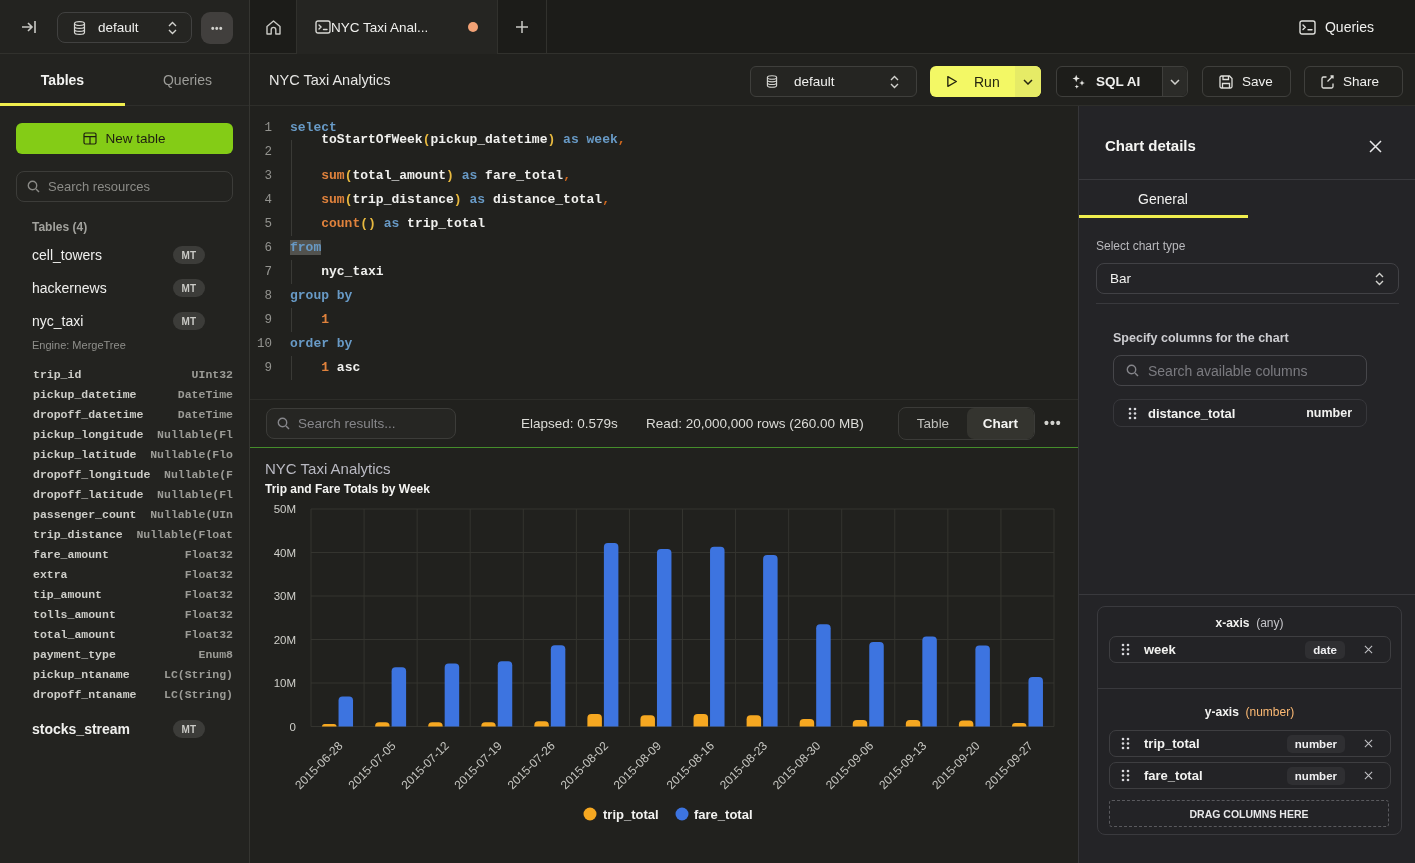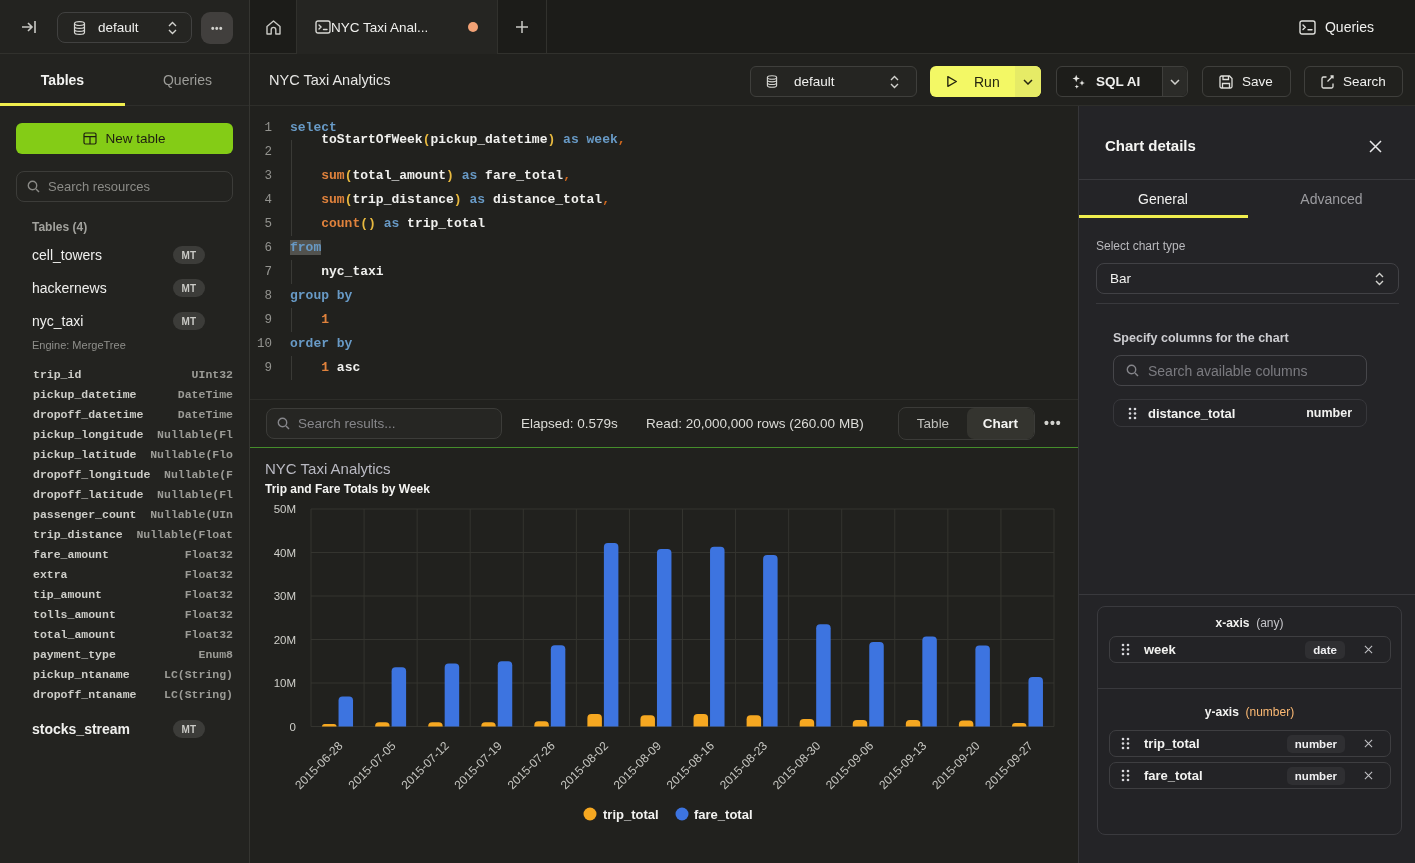--- a/index.html
+++ b/index.html
@@ -43,21 +43,21 @@
 .code { position:absolute; left:40px; font-size:13px; font-weight:bold; line-height:24px; font-family:"Liberation Mono",monospace; color:#e8e8e6; white-space:pre; }
 .kw { color:#689ac6; }
 .fn { color:#e0823c; }
 .pa { color:#e8b93f; }
 .cm { color:#d2691e; }
 .nm { color:#e0823c; }
 .iguide { position:absolute; width:1px; background:#3a3a36; left:40.5px; }
 
 
 #rtoolbar { position:absolute; left:250px; top:399px; width:828px; height:47px; background:#21211e; border-top:1px solid #2d2d29; }
-#rsearch { position:absolute; left:16px; top:8px; width:236px; height:31px; border:1px solid #3c3c39; border-radius:8px; background:#262623; display:flex; align-items:center; color:#87878b; font-size:13.5px; gap:8px; padding-left:10px; }
+#rsearch { position:absolute; left:16px; top:8px; width:190px; height:31px; border:1px solid #3c3c39; border-radius:8px; background:#262623; display:flex; align-items:center; color:#87878b; font-size:13.5px; gap:8px; padding-left:10px; }
 #greenline { position:absolute; left:250px; top:447px; width:828px; height:3px; background:#458d2b; }
 
 
 #chartpanel { position:absolute; left:250px; top:448px; width:828px; height:415px; background:#21211e; }
 
 
 #rightpanel { position:absolute; left:1078px; top:106px; width:337px; height:757px; background:#242427; border-left:1px solid #363639; }
 .rp-sep { position:absolute; height:1px; background:#39393d; }
 .chip { position:absolute; height:27px; background:transparent; border:1px solid #3e3e41; border-radius:7px; display:flex; align-items:center; }
 .badge { background:#2f2f32; border-radius:5px; color:#f0f0f2; font-size:11.5px; font-weight:bold; padding:3px 8px; }
@@ -256,21 +256,21 @@
       <svg style="margin-left:16px" width="14" height="14" viewBox="0 0 14 14" fill="none" stroke="#e0e0dc" stroke-width="1.3">
           <path d="M1 2.5A1.5 1.5 0 0 1 2.5 1h8L13 3.5v8a1.5 1.5 0 0 1-1.5 1.5h-9A1.5 1.5 0 0 1 1 11.5z"></path>
           <path d="M4 1v3.5h5.5V1M3.5 13V8.5h7V13"></path>
         </svg>
       <span style="margin-left:9px">Save</span>
     </div>
     <div class="hbtn" style="left:1054px;width:99px;">
       <svg style="margin-left:15px" width="14" height="14" viewBox="0 0 14 14" fill="none" stroke="#e0e0dc" stroke-width="1.3">
           <path d="M10.5 1H13v2.5M13 1L7.5 6.5M13 8.5v3A1.5 1.5 0 0 1 11.5 13h-8A1.5 1.5 0 0 1 2 11.5v-8A1.5 1.5 0 0 1 3.5 2h3"></path>
         </svg>
-      <span style="margin-left:9px">Search</span>
+      <span style="margin-left:9px">Share</span>
     </div>
   </div>
 
   <div id="editor">
       <div class="ln" style="top: 10px;">1</div>
       <div class="code" style="top: 10px;"><span class="kw">select</span></div>
       <div class="ln" style="top: 34px;">2</div>
       <div class="code" style="top: 22px;">    <span style="color:#f0f0ee">toStartOfWeek</span><span class="pa">(</span><span style="color:#f0f0ee">pickup_datetime</span><span class="pa">)</span> <span class="kw">as</span> <span class="kw">week</span><span class="cm">,</span></div>
       <div class="ln" style="top: 58px;">3</div>
       <div class="code" style="top: 58px;">    <span class="fn">sum</span><span class="pa">(</span><span style="color:#f0f0ee">total_amount</span><span class="pa">)</span> <span class="kw">as</span> <span style="color:#f0f0ee">fare_total</span><span class="cm">,</span></div>
@@ -394,21 +394,20 @@
       </svg>
   </div>
 
   <div id="rightpanel">
     <div class="abs" style="left:26px;top:31px;color:#f5f5f3;font-size:15px;font-weight:bold">Chart details</div>
     <svg class="abs" style="left:290px;top:34px" width="13" height="13" viewBox="0 0 13 13" stroke="#e8e8ea" stroke-width="1.5" fill="none">
         <path d="M1 1l11 11M12 1L1 12"></path>
       </svg>
     <div class="rp-sep" style="left:0;top:73px;width:337px"></div>
     <div class="abs" style="left:0;top:73px;width:168px;height:40px;display:flex;align-items:center;justify-content:center;color:#f2f2f0;font-size:14px">General</div>
-    <div class="abs" style="left:168px;top:73px;width:169px;height:40px;display:flex;align-items:center;justify-content:center;color:#9c9ca0;font-size:14px">Advanced</div>
     <div class="abs" style="left:0;top:109px;width:168.5px;height:3px;background:#f0ee4e"></div>
     <div class="abs" style="left:17px;top:133px;color:#b9b9bd;font-size:12px">Select chart type</div>
     <div class="abs" style="left:17px;top:157px;width:303px;height:31px;border:1px solid #414145;border-radius:8px;display:flex;align-items:center;">
       <span style="color:#f2f2f0;font-size:13.5px;margin-left:13px">Bar</span>
       <svg style="position:absolute;right:14px" width="9" height="14" viewBox="0 0 9 14" fill="none" stroke="#d2d2ce" stroke-width="1.4">
           <path d="M1 5l3.5-3.5L8 5M1 9l3.5 3.5L8 9"></path>
         </svg>
     </div>
     <div class="rp-sep" style="left:17px;top:197px;width:303px"></div>
     <div class="abs" style="left:34px;top:225px;color:#cdcdd1;font-size:12.5px;font-weight:bold">Specify columns for the chart</div>
@@ -475,16 +474,17 @@
             <circle cx="7" cy="6.5" r="1.3"></circle>
             <circle cx="2" cy="11" r="1.3"></circle>
             <circle cx="7" cy="11" r="1.3"></circle>
           </svg>
         <span style="color:#f2f2f0;font-size:13px;font-weight:bold;margin-left:14px">fare_total</span>
         <span class="badge" style="position:absolute;right:45px;">number</span>
         <svg style="position:absolute;right:17px" width="9" height="9" viewBox="0 0 10 10" stroke="#c0c0c4" stroke-width="1.2" fill="none">
             <path d="M1 1l8 8M9 1L1 9"></path>
           </svg>
       </div>
+      <div class="abs" style="left:11px;top:193px;width:280px;height:27px;border:1px dashed #5a5a5e;border-radius:3px;display:flex;align-items:center;justify-content:center;color:#e8e8ea;font-size:10.5px;font-weight:bold;">DRAG COLUMNS HERE</div>
     </div>
   </div>
 
 </div>
 
 </body></html>

